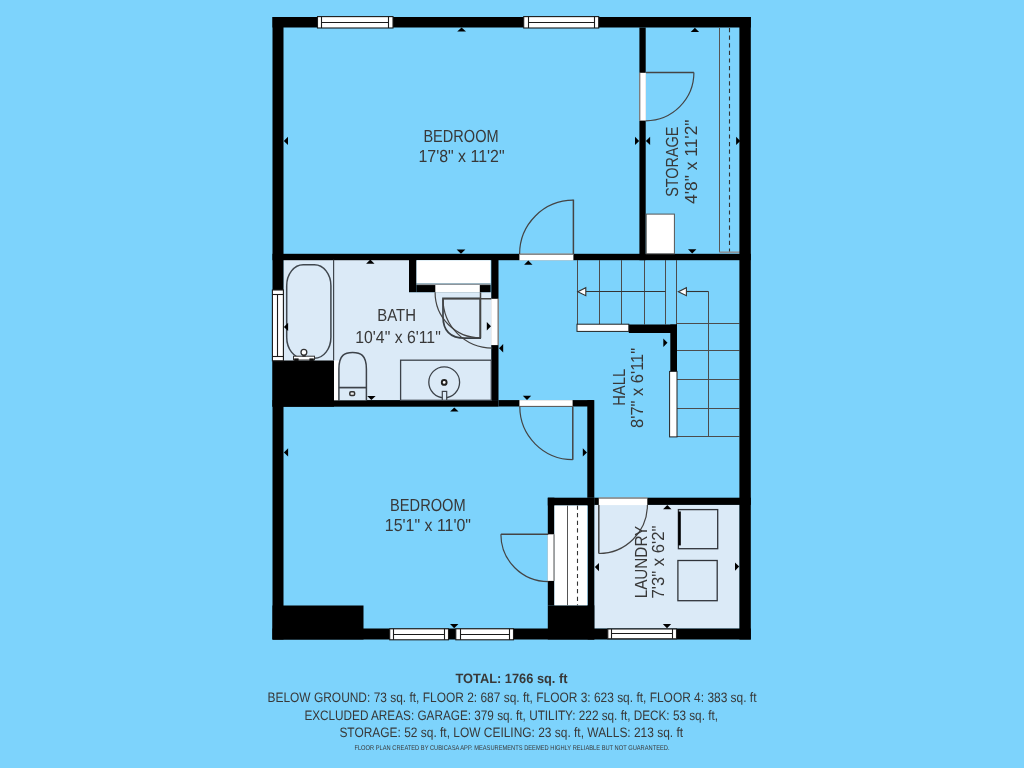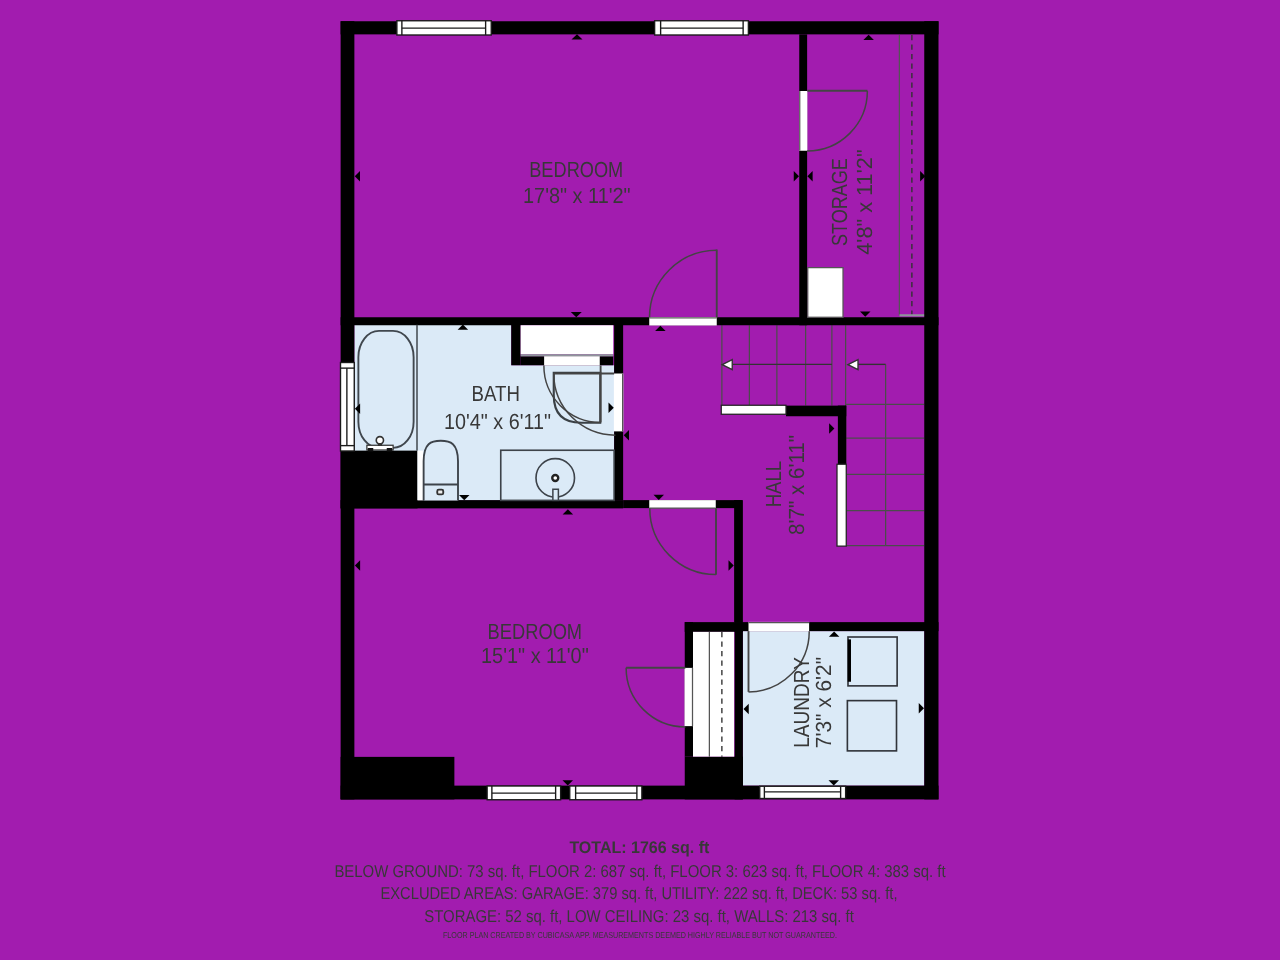--- a/index.html
+++ b/index.html
@@ -1,16 +1,16 @@
 <!DOCTYPE html>
 <html><head>
 <meta charset="utf-8">
 <style>
   html,body{margin:0;padding:0;background:#fff;}
-  #page{position:relative;width:1024px;height:768px;background:#a21caf;overflow:hidden;
+  #page{position:relative;width:1024px;height:768px;background:#7dd3fc;overflow:hidden;
         font-family:"Liberation Sans", sans-serif;}
   svg{position:absolute;left:0;top:0;}
   text{fill:#383838;}
 </style>
 </head>
 <body>
 <div id="page">
 <svg width="1024" height="768" viewBox="0 0 1024 768" text-rendering="geometricPrecision">
 
 <path d="M283.5,260 H409 V292.2 H491.3 V400.3 H283.5 Z" fill="#dbeaf7"></path>

